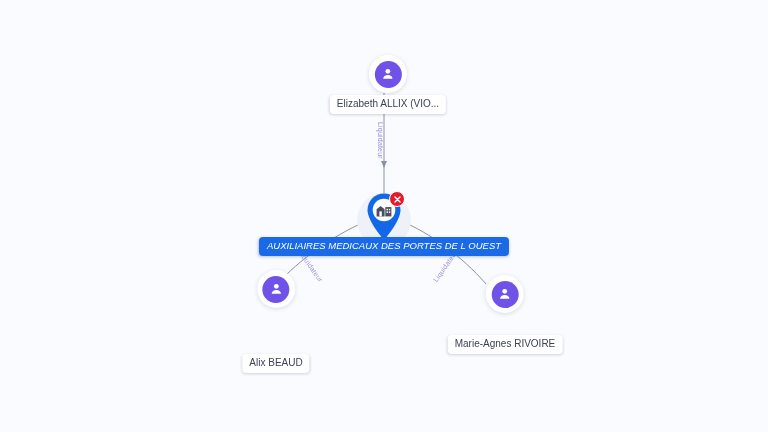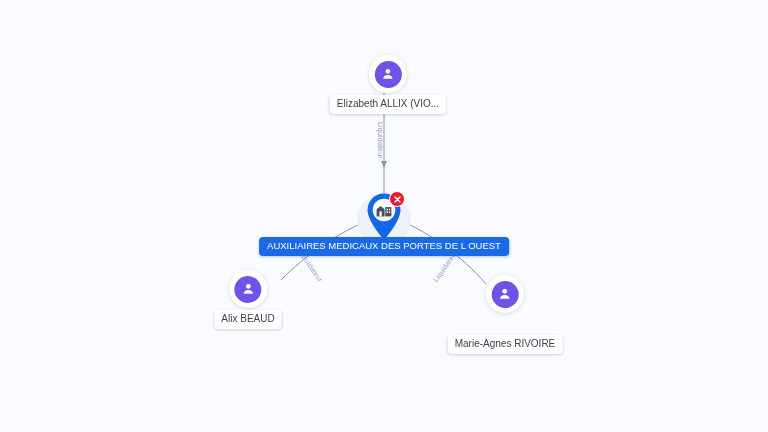--- a/index.html
+++ b/index.html
@@ -156,25 +156,26 @@
     top: 44px;
     transform: translateX(-50%);
     background: #1a6ae8;
     color: #ffffff;
     font-size: 9.5px;
     line-height: 1;
     padding: 4px 8px 5px 8px;
     border-radius: 4px;
     white-space: nowrap;
     box-shadow: 0 1px 3px rgba(20, 60, 140, 0.3);
+    font-style: italic;
   }
 
   
   #node-person-top    { left: 388px; top: 55px;  transform: translateX(-50%); }
-  #node-person-left   { left: 248px; top: 270px; transform: translateX(-50%); }
+  #node-person-left   { left: 276px; top: 270px; transform: translateX(-50%); gap: 44px; }
   #node-person-right  { left: 505px; top: 275px; transform: translateX(-50%); gap: 20px; }
 </style>
 </head>
 <body>
 
 <div id="graph-canvas">
 
   <svg class="edge-layer" viewBox="0 0 768 432" xmlns="http://www.w3.org/2000/svg">
 
     <path d="M 384 196 L 384 93" fill="none" stroke="#8892ab" stroke-width="1"></path>

